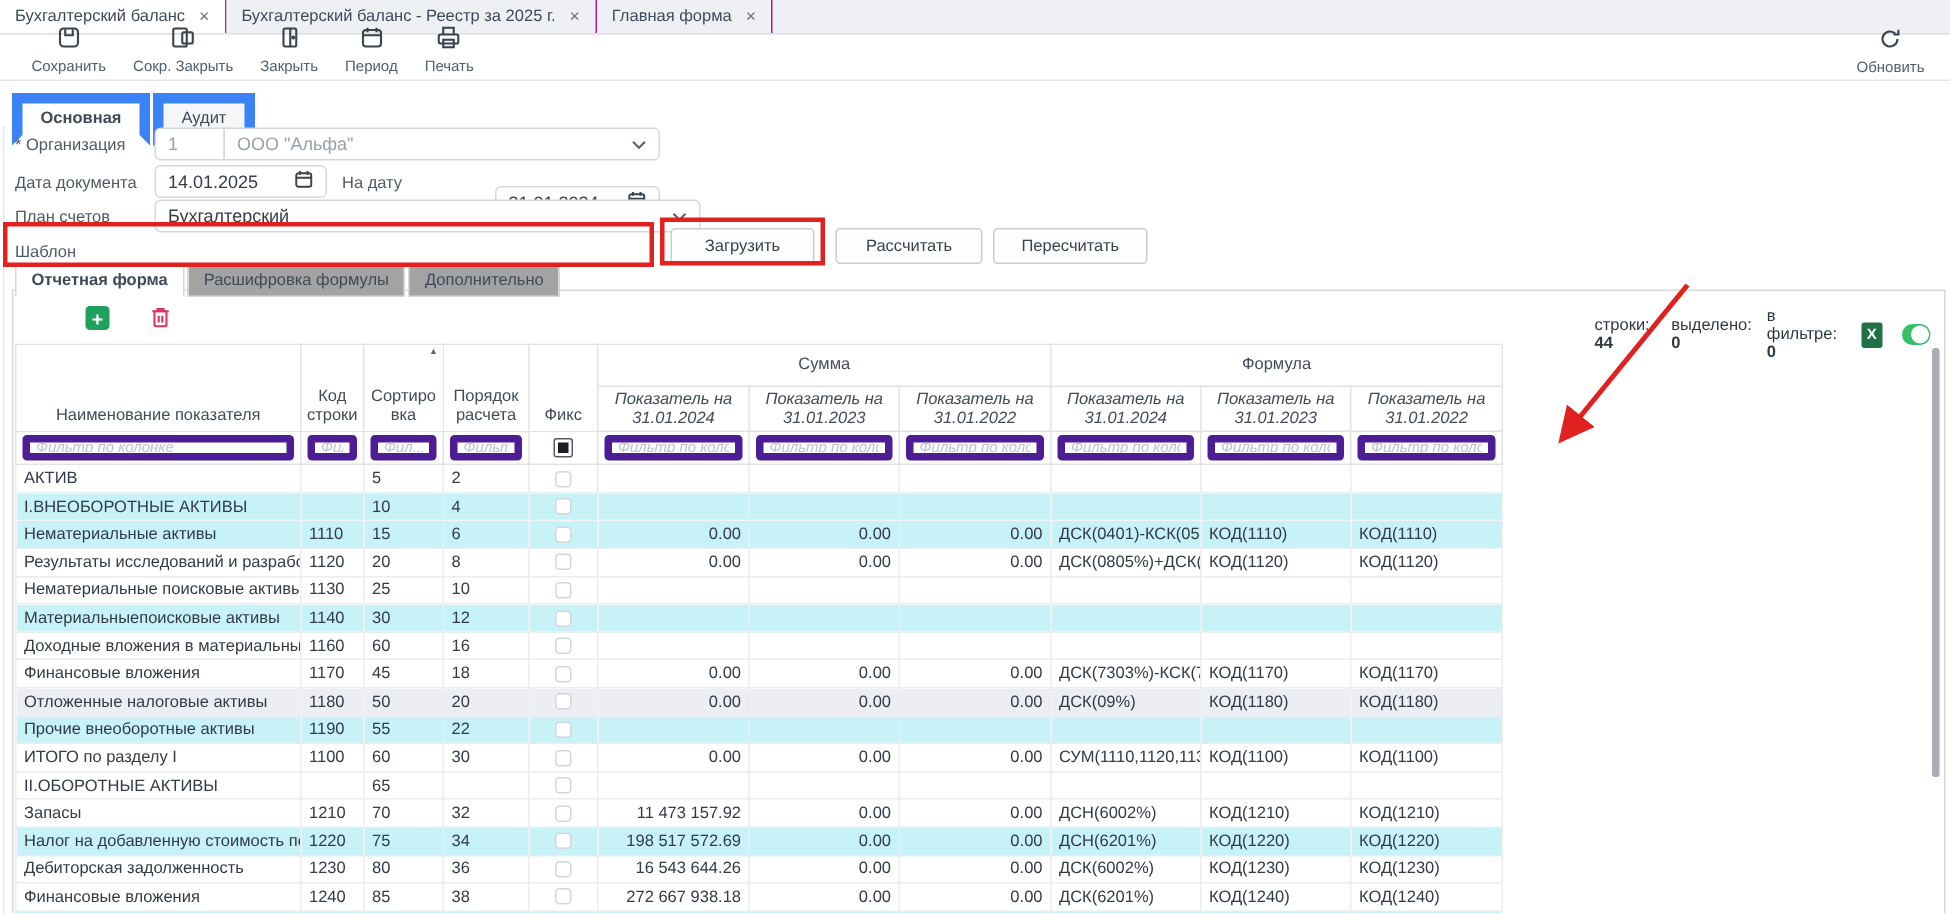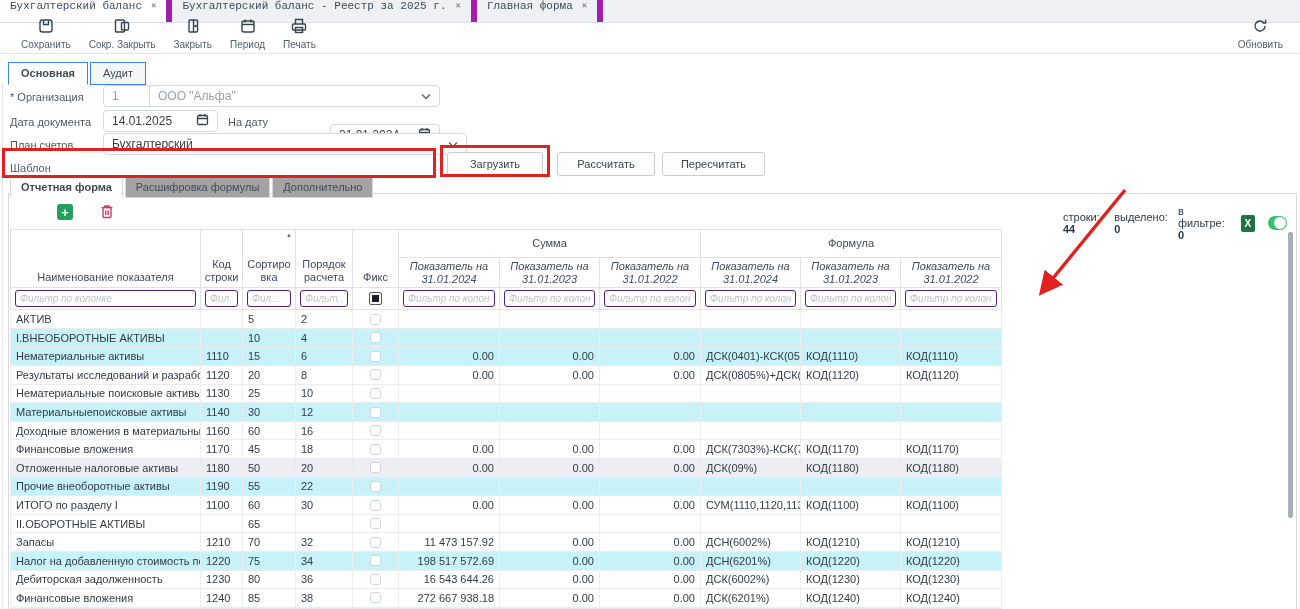--- a/index.html
+++ b/index.html
@@ -3,36 +3,36 @@
 <meta charset="utf-8">
 <style>
   * { margin:0; padding:0; box-sizing:border-box; }
   html,body { width:1300px; height:609px; }
   body { position:relative; background:#fff; overflow:hidden;
          font-family:"Liberation Sans", sans-serif; color:#333b46; }
 
   
   .tabbar { position:absolute; left:0; top:0; width:1300px; height:23px;
             background:#eef0f3; border-bottom:1px solid #dcdfe2; display:flex; }
-  .wtab { display:flex; align-items:flex-start; padding:0 10px; font-size:11px;
-          color:#3e4a5a; border-right:6px solid #a21caf; background:#eef0f3;font-family:Liberation Mono, monospace; }
+  .wtab { display:flex; align-items:center; padding:0 10px; font-size:11px;
+          color:#3e4a5a; border-right:1px solid #a21caf; background:#eef0f3; }
   .wtab.active { background:#fff; }
   .wtab .x { margin-left:9px; font-size:9px; color:#68727e; }
 
   
   .toolbar { position:absolute; left:0; top:14px; width:1300px; height:40px;
              border-bottom:1px solid #e3e5e8; display:flex; align-items:center; padding-left:12px; }
   .tbtn { display:flex; flex-direction:column; align-items:center; gap:3px;
           margin:0 9px; font-size:10px; color:#51606f; }
   .tbtn svg { stroke:#39434e; fill:none; stroke-width:1.4; }
   .tbtn-refresh { position:absolute; right:8px; top:4px;text-align:right; }
 
   
   .form-tabs { position:absolute; left:8px; top:62px; display:flex; }
-  .ftab { font-size:11px; padding:4px 12px 5px; border:1px solid #3b82f6;
+  .ftab { font-size:11px; padding:4px 12px 5px; border:7px solid #3b82f6;
           background:#f5f6f8; color:#3e4a5a; margin-right:2px; }
   .ftab.active { background:#fff; font-weight:bold; border-bottom-color:#fff; }
 
   .outer-line { position:absolute; left:2px; top:84px; height:525px; border-left:1px solid #e6e8ea; }
 
   
   .lbl { position:absolute; font-size:11px; color:#4e5a66; }
   .fld { position:absolute; height:22px; border:1px solid #d4d8dc; border-radius:4px;
          background:#fff; font-size:12px; color:#353d47; display:flex; align-items:center;
          padding:0 8px; white-space:nowrap; }
@@ -77,21 +77,21 @@
   .table-wrap { position:absolute; left:10px; top:229px; width:993px; height:380px; overflow:hidden; }
   table { border-collapse:collapse; table-layout:fixed; width:991px; }
   th { border:1px solid #e0e3e6; background:#fff; font-weight:normal; font-size:11px;
        color:#414b59; line-height:1.15; }
   .th-span { vertical-align:bottom; text-align:center; padding:0 3px 4px; position:relative; }
   .th-sort-txt { word-break:break-all; }
   .sort-arrow { position:absolute; top:2px; right:3px; font-size:6px; color:#5b6673; }
   .th-group { height:28px; text-align:center; }
   .th-col { height:27px; padding:2px;font-style:italic; }
   .th-filter { height:22px; padding:2px 4px; }
-  .th-filter input { width:100%; height:17px; border:1px solid #4c1d95; border-radius:3px;
+  .th-filter input { width:100%; height:17px; border:5px solid #4c1d95; border-radius:3px;
                      font-family:"Liberation Sans",sans-serif; font-style:italic; font-size:10px;
                      padding:0 4px; color:#6a737e; outline:none; }
   .th-filter input::placeholder { color:#bfc4ca; }
   .hdr-cb { width:13px; height:13px; border:1.5px solid #555b63; border-radius:2px;
             margin:0 auto; display:flex; align-items:center; justify-content:center; }
   .hdr-cb .in { width:7px; height:7px; background:#1b1f24; }
 
   td { border:1px solid #eaecef; font-size:11px; color:#333b46; padding:0 5px;
        white-space:nowrap; overflow:hidden; height:18.6px; }
   tr.bg-white td { background:#fff; }

